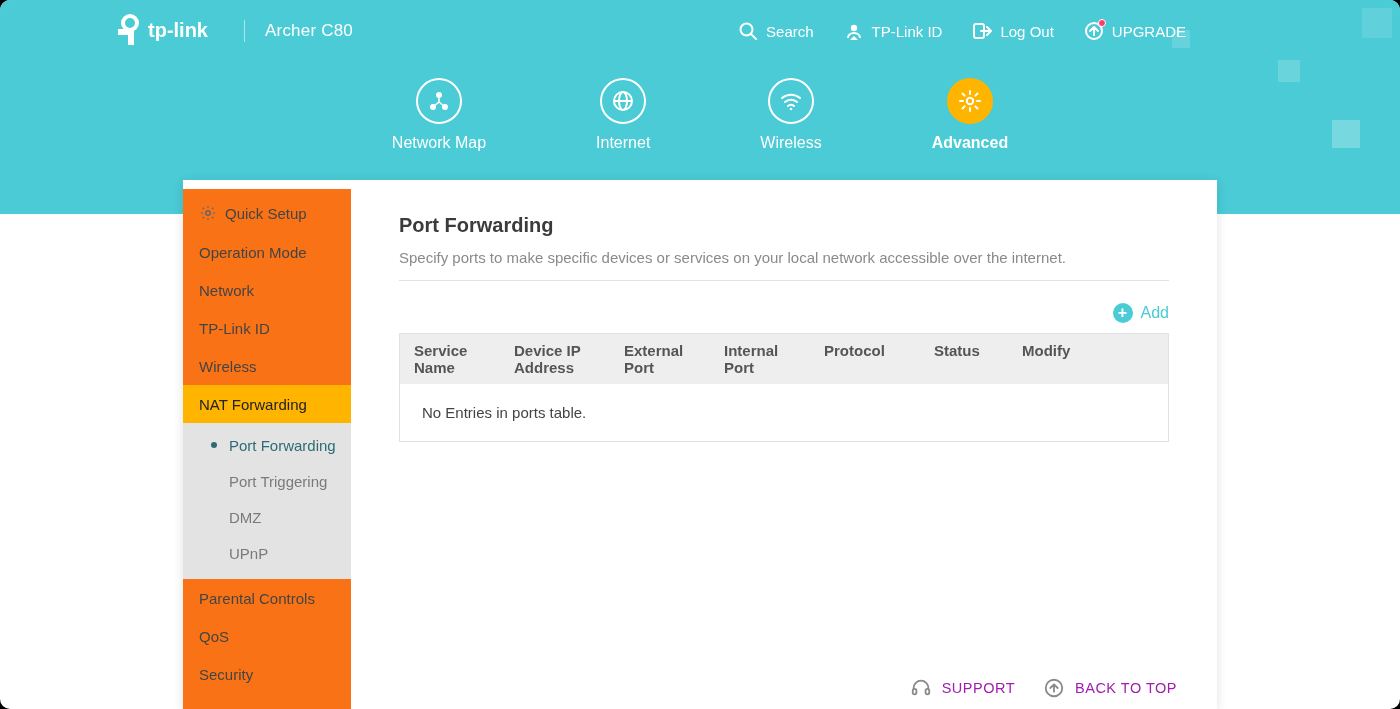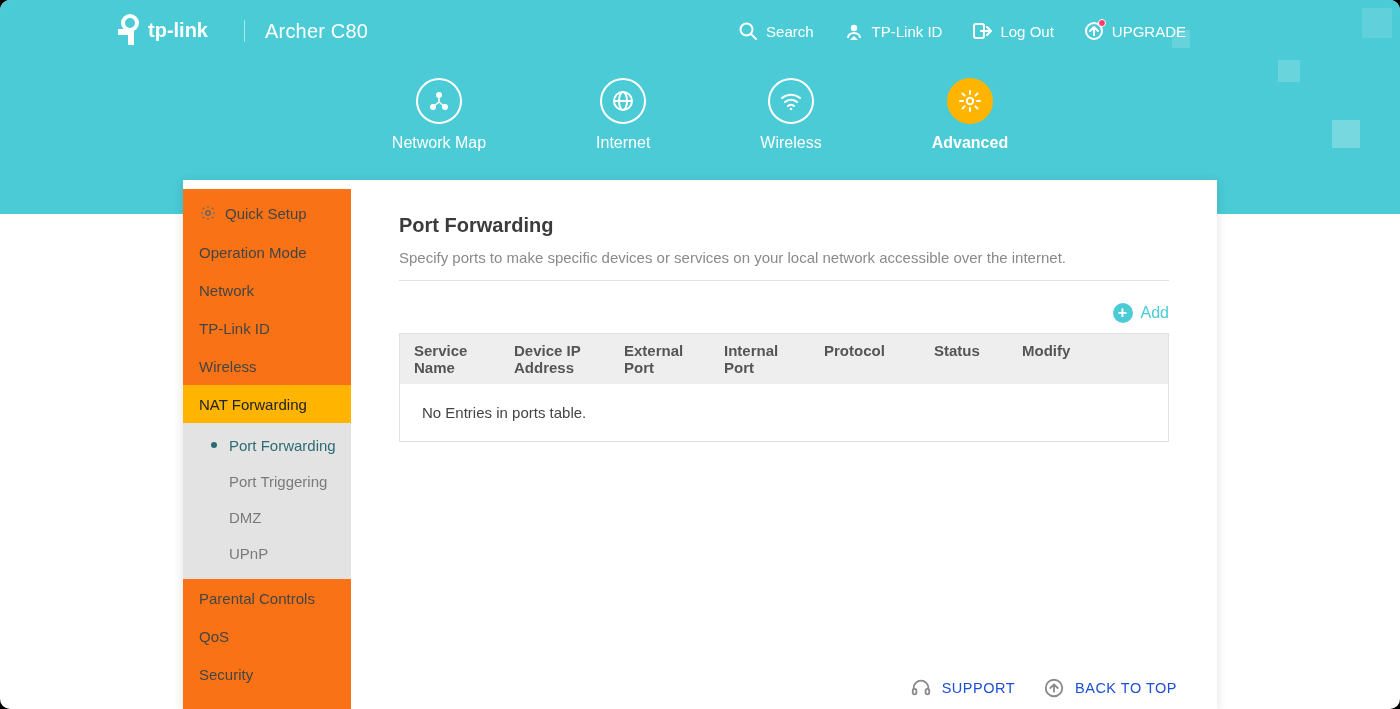--- a/index.html
+++ b/index.html
@@ -19,21 +19,21 @@
   .hero .d4 { right: 8px; top: 8px; width: 30px; height: 30px; background:#fff; opacity:.12;}
 
   .topbar {
     position: absolute; left: 0; right:0; top: 0; height: 62px;
     display: flex; align-items: center; padding: 0 28px 0 0;
     color: #fff;
   }
   .brand { display:flex; align-items:center; gap: 16px; padding-left: 118px;}
   .brand .logo { display:flex; align-items:center; gap:8px;}
   .brand .divider { width:1px; height: 22px; background: rgba(255,255,255,.55); margin: 0 4px 0 10px;}
-  .brand .model { font-size: 20px; font-weight: 400; color:#fff; letter-spacing: .2px;}
+  .brand .model { font-size: 17px; font-weight: 400; color:#fff; letter-spacing: .2px;}
   .logo svg { display:block; }
 
   .toolbar { margin-left:auto; display:flex; gap: 30px; align-items:center; padding-right: 186px;}
   .tool { display:flex; align-items:center; gap:8px; font-size:15px; color:#fff; cursor:pointer; white-space:nowrap;}
   .tool svg { flex: none; }
   .upgrade-wrap { position:relative; }
   .upgrade-dot { position:absolute; top:-2px; left:14px; width:8px; height:8px; border-radius:50%; background:#ff3b6b; border:1px solid #fff;}
 
   .nav {
     position:absolute; left:0; right:0; top:78px; height:100px;
@@ -98,21 +98,21 @@
   .thead { background:#eeeeee; }
   .tr { display:flex; }
   .th, .td { padding: 8px 14px; font-size:15px; color:#555; }
   .th { font-weight:700; color:#555;}
   .c1{width:100px} .c2{width:110px} .c3{width:100px} .c4{width:100px}
   .c5{width:110px} .c6{width:88px} .c7{flex:1}
   .empty { padding: 20px 22px; font-size:15px; color:#444; background:#fff;}
 
   .footer {
     position:absolute; right: 40px; bottom: 10px;
-    display:flex; gap:28px; align-items:center; color:#1d4ed8; font-size:14.5px; letter-spacing:.5px;
+    display:flex; gap:28px; align-items:center; color:#a21caf; font-size:14.5px; letter-spacing:.5px;
   }
   .footer .fbtn { display:flex; align-items:center; gap:10px; cursor:pointer;}
   .footer svg { display:block; }
 </style>
 </head>
 <body>
 
 <div class="viewport">
   <div class="hero">
     <div class="deco d1"></div>

